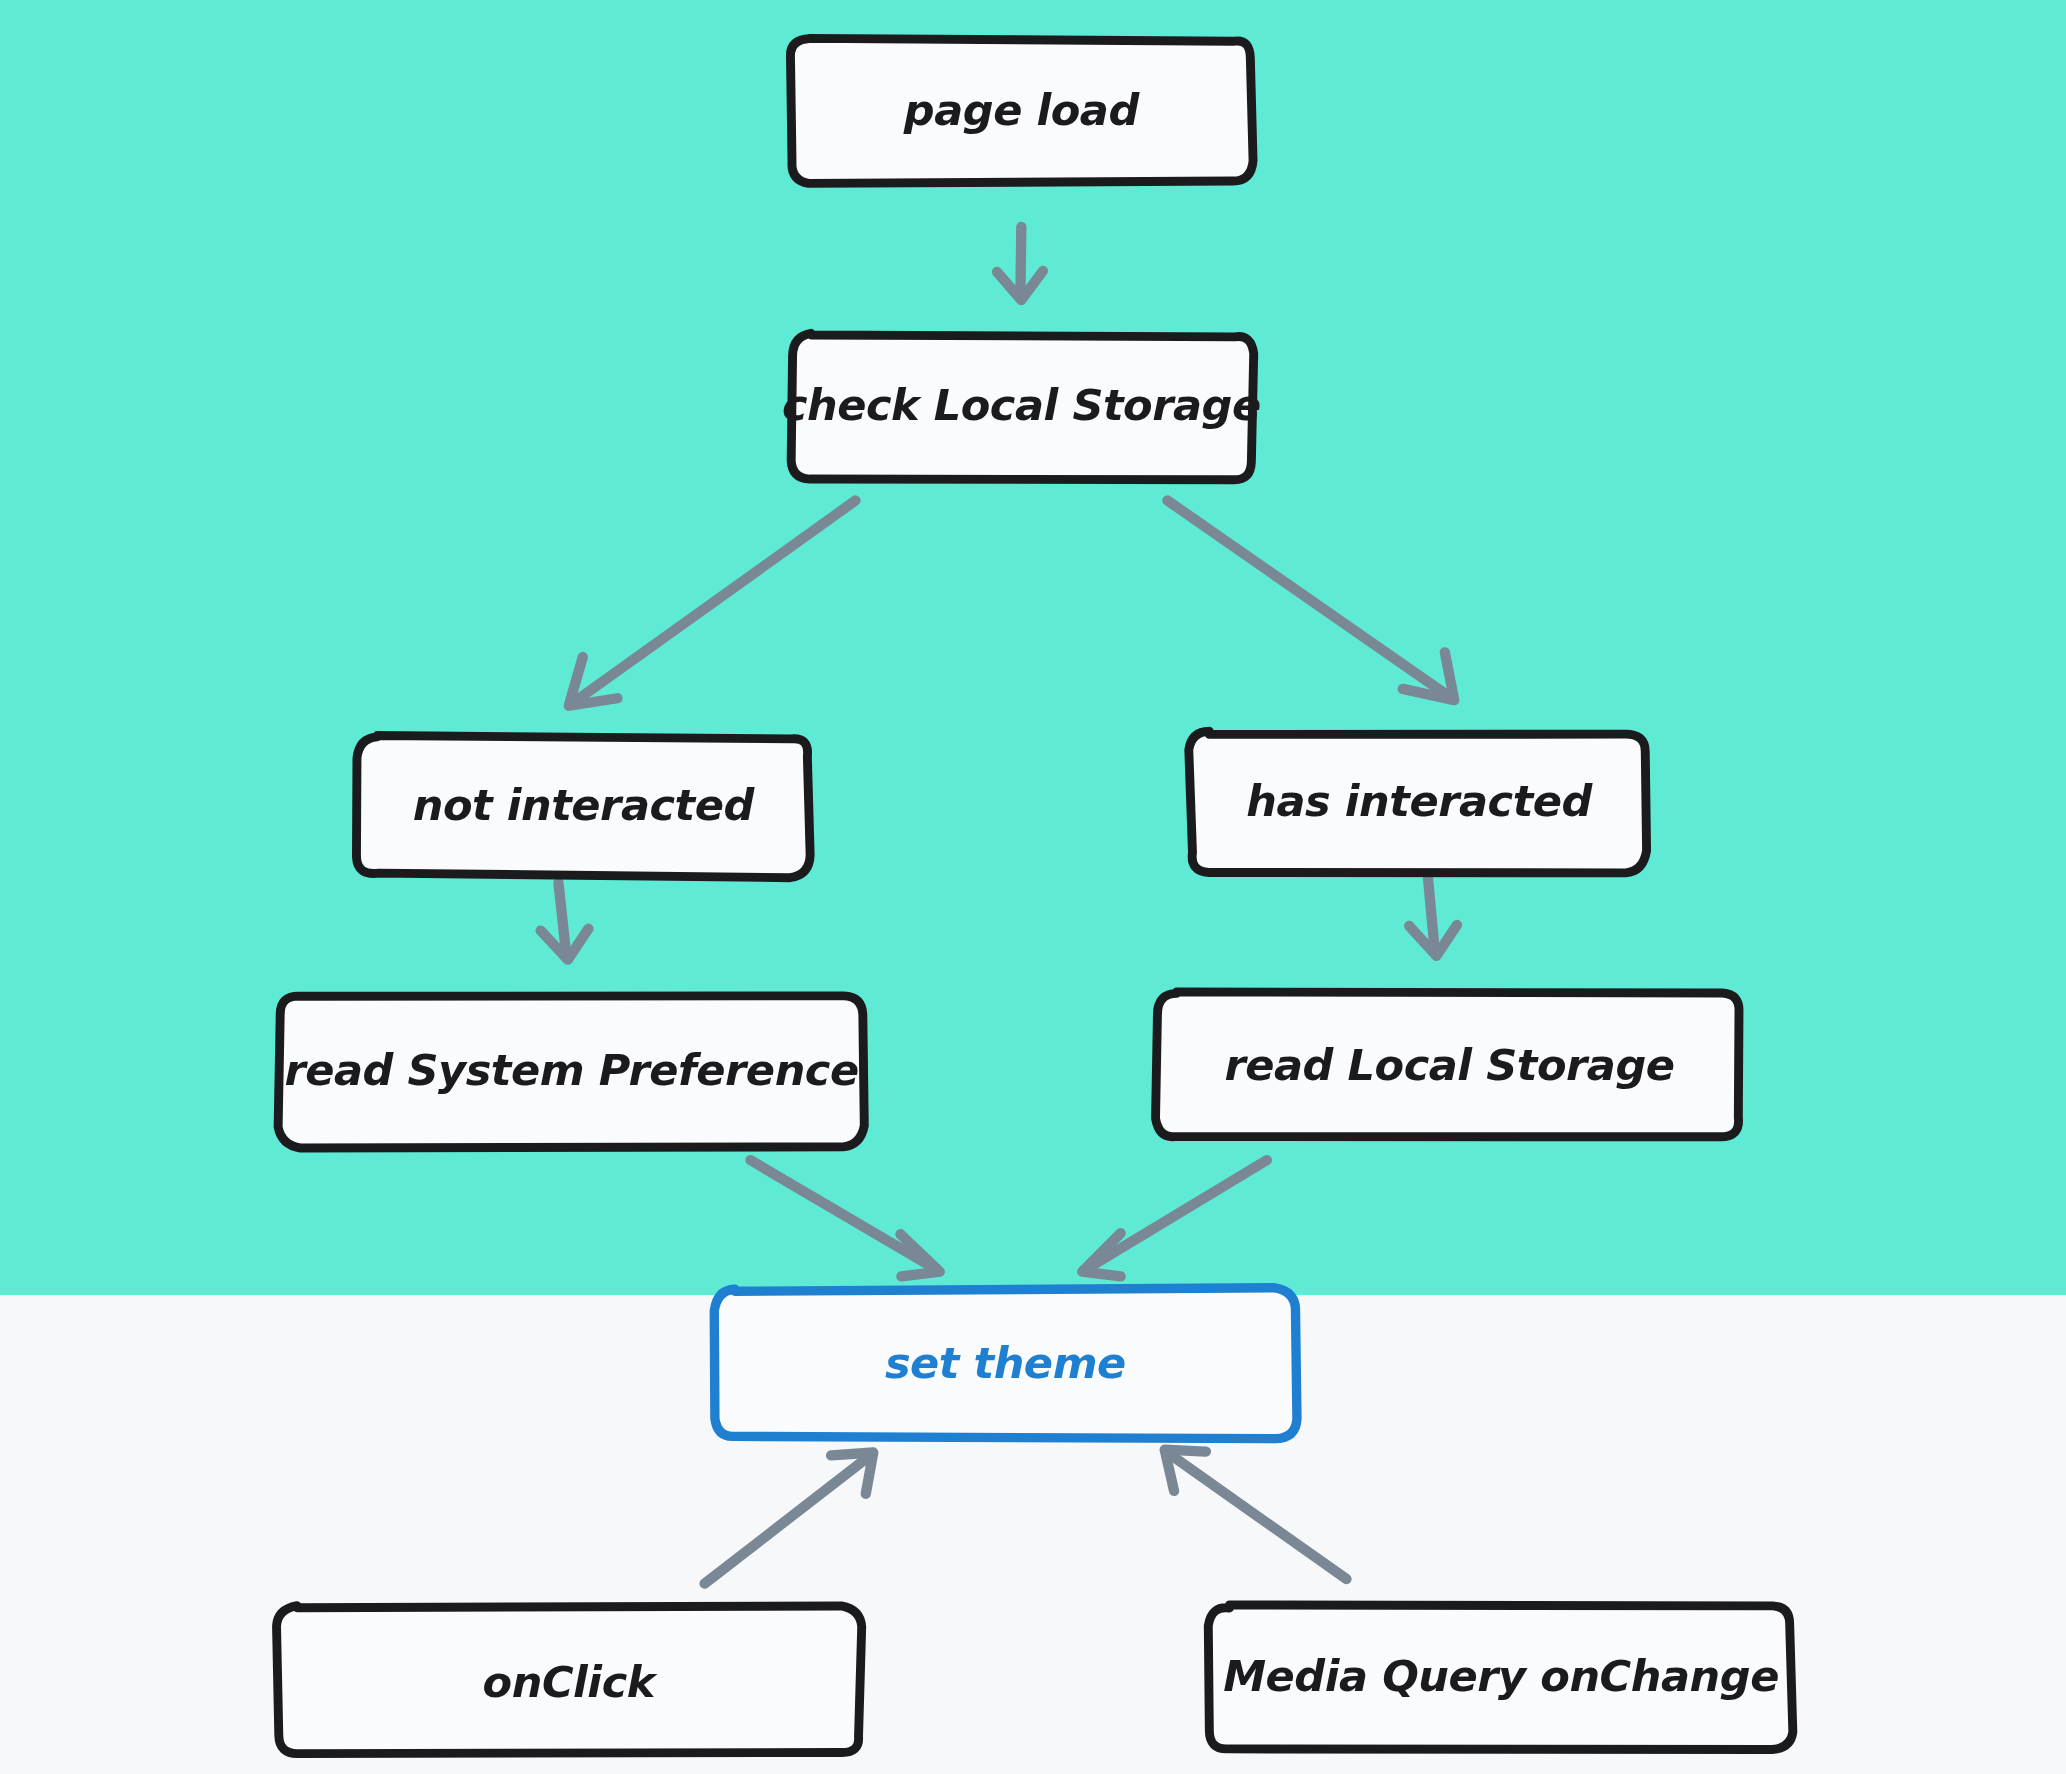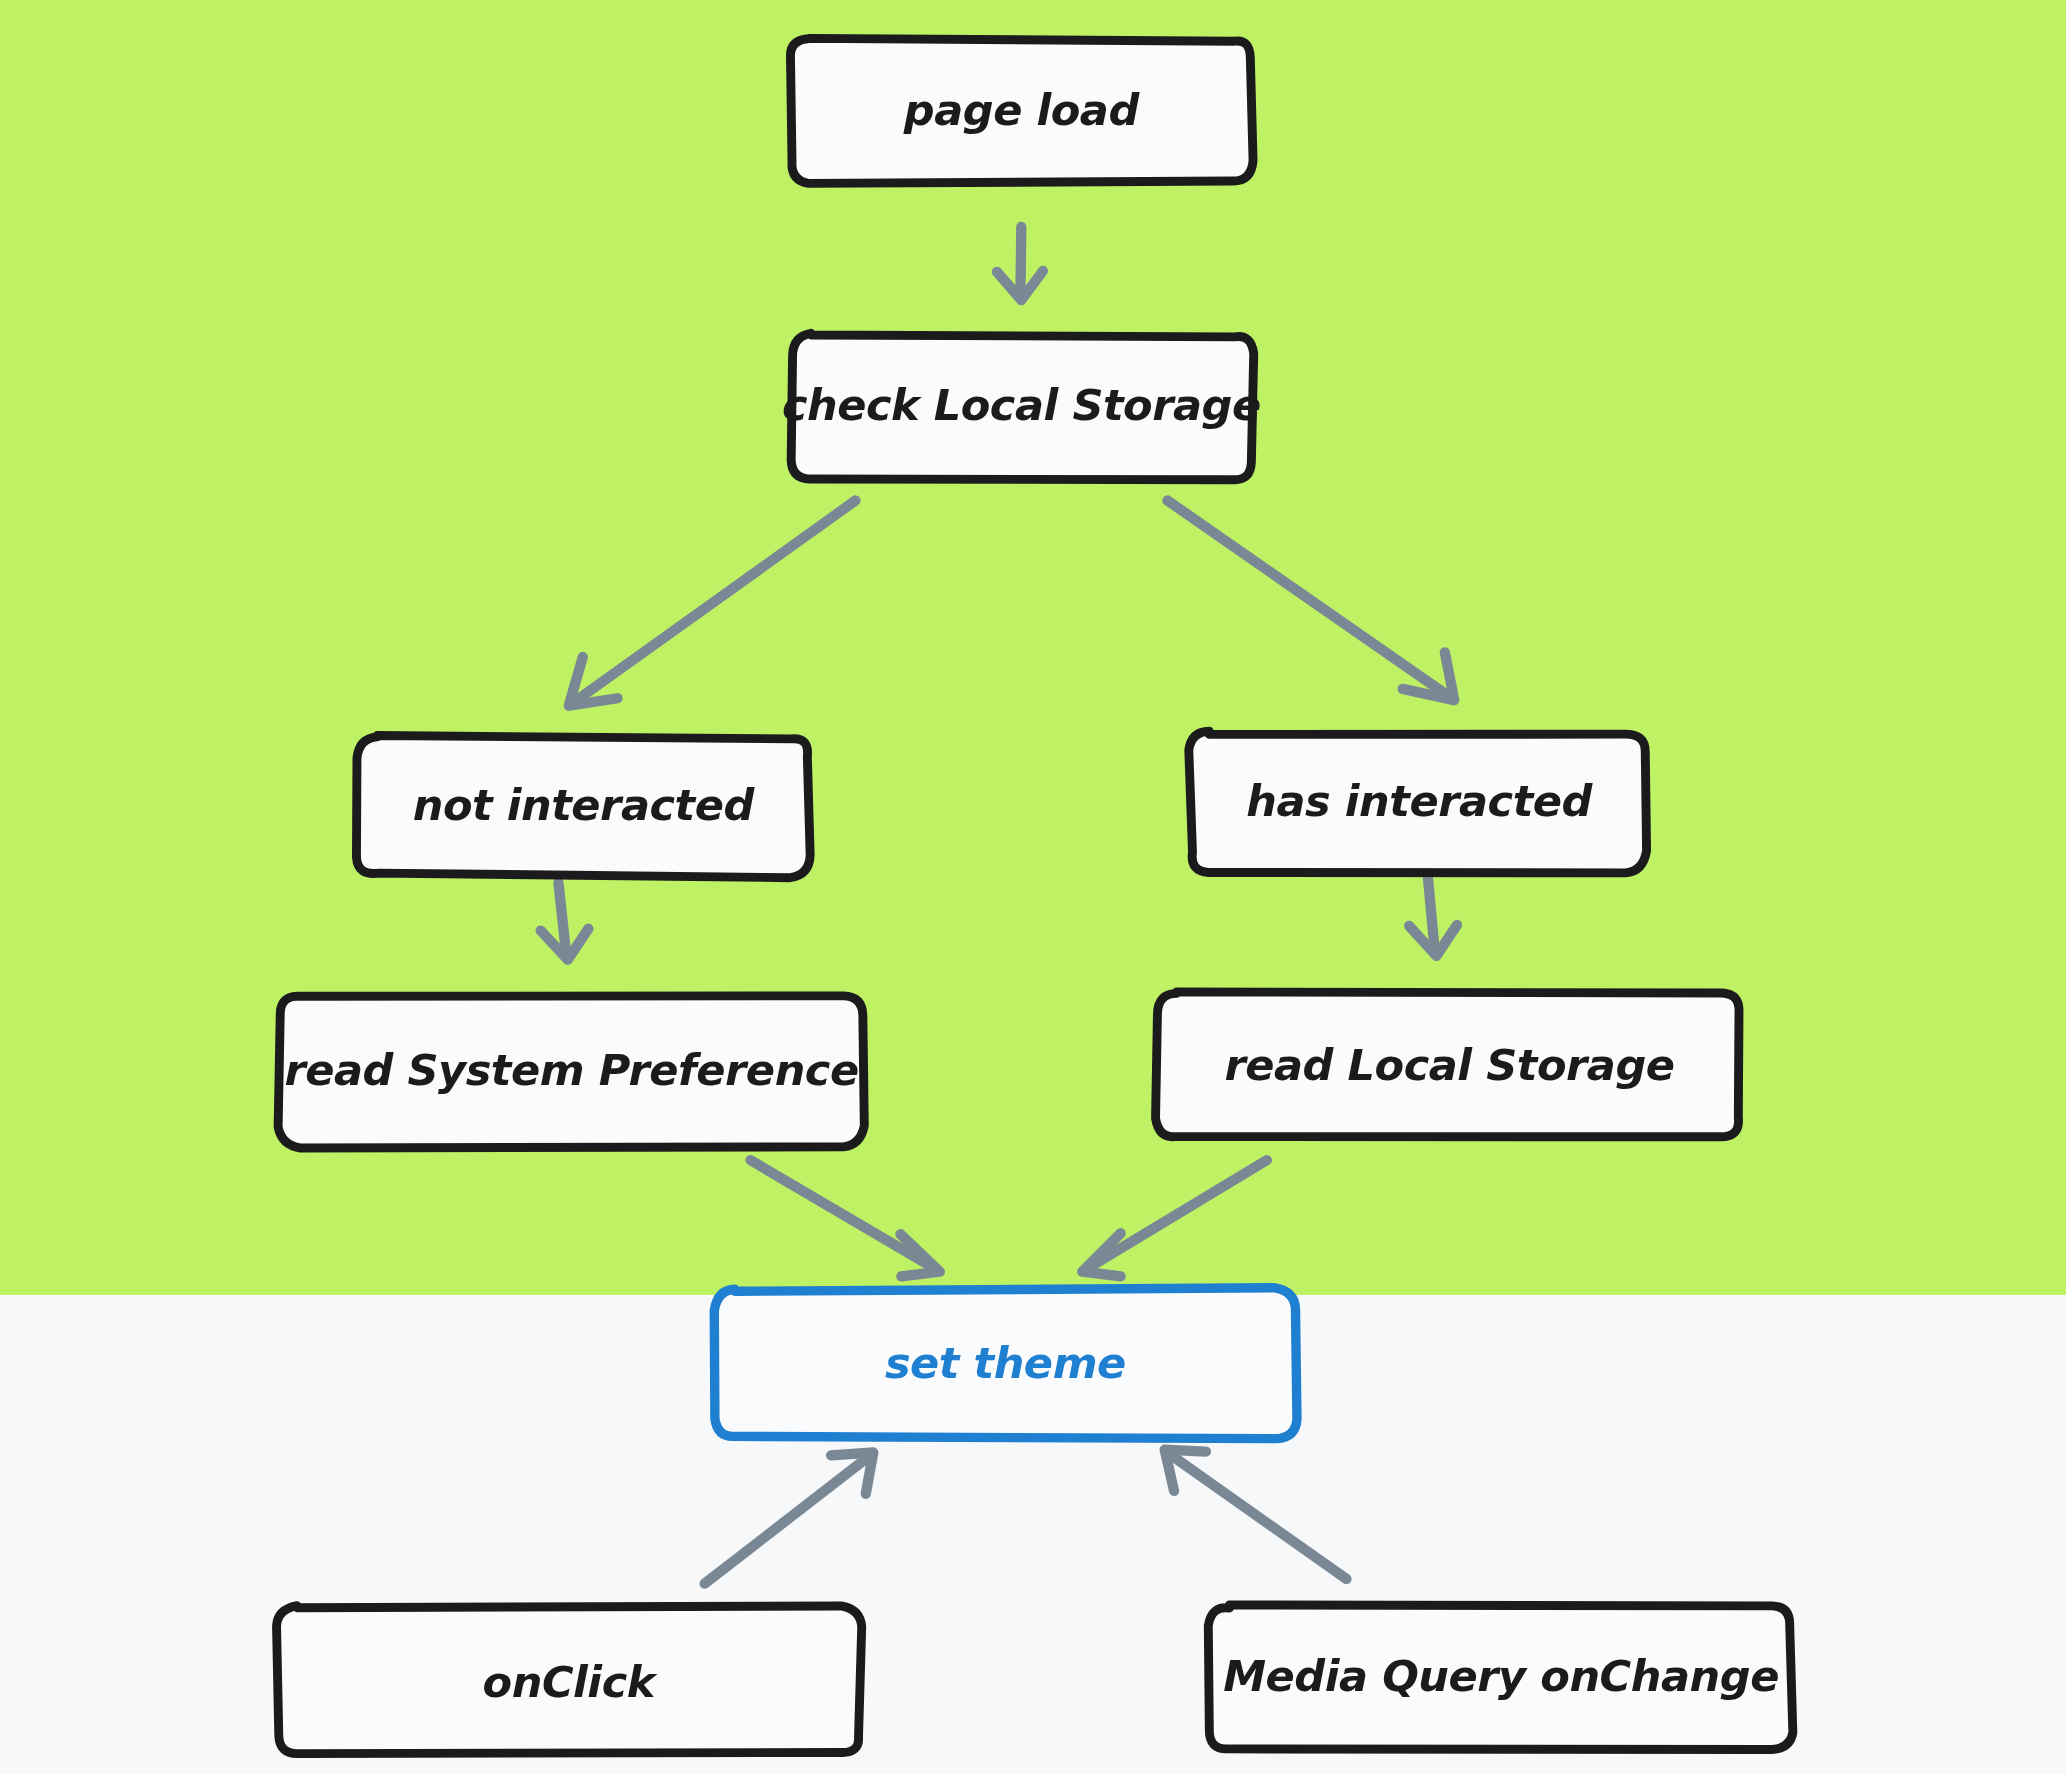--- a/index.html
+++ b/index.html
@@ -11,21 +11,21 @@
   body {
     width: 2067px;
     height: 1775px;
     overflow: hidden;
     font-family: "DejaVu Sans", sans-serif;
   }
   #canvas {
     position: relative;
     width: 2067px;
     height: 1295px;
-    background: #bef264;
+    background: #5eead4;
     text-decoration: underline;
   }
   svg.layer {
     position: absolute;
     top: 0; left: 0;
     width: 2067px;
     height: 1775px;
   }
   .node-label {
     font-family: "DejaVu Sans", sans-serif;

